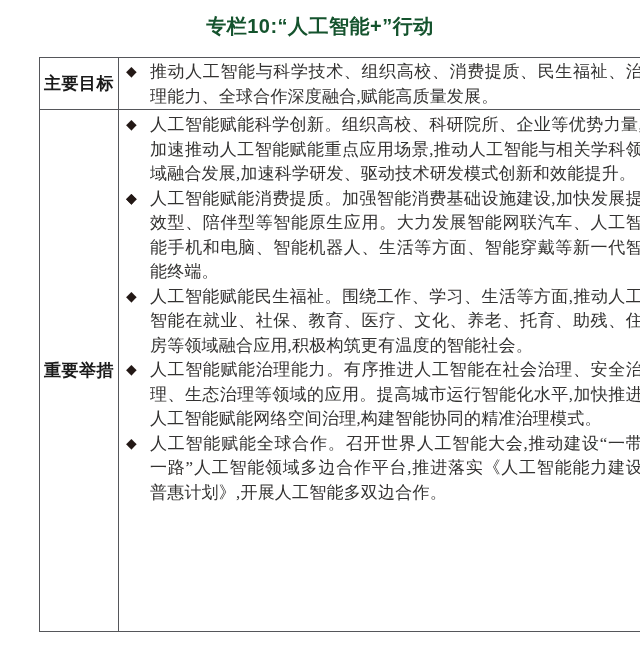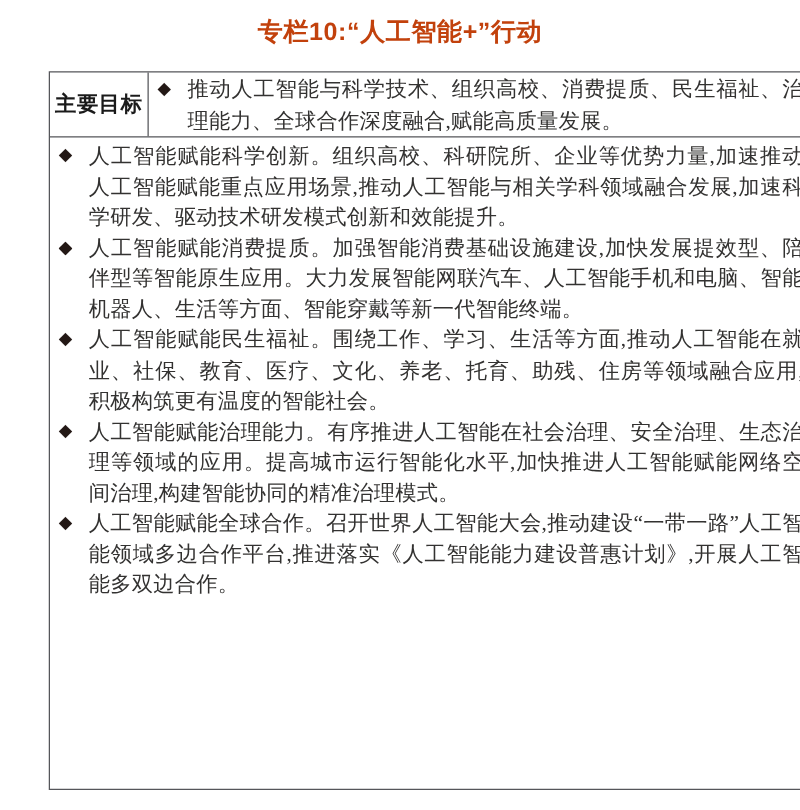--- a/index.html
+++ b/index.html
@@ -19,21 +19,21 @@
     color: #333231;
   }
   .title {
     margin: 0;
     padding-top: 13px;
     text-align: center;
     font-family: "Liberation Sans", sans-serif;
     font-weight: bold;
     font-size: 20px;
     line-height: 26px;
-    color: #c2410c;
+    color: #14532d;
     letter-spacing: 0.5px;
   }
   .panel {
     position: absolute;
     left: 13px;
     top: 57px;
     width: 611px;
     height: 575px;
     box-sizing: border-box;
     border: 1px solid #55565a;
@@ -105,20 +105,21 @@
   <div class="panel">
 
     <div class="t-row goals">
       <div class="hcell">主要目标</div>
       <div class="ccell">
           <div class="bullet"><span class="diamond">◆</span><span class="bullet-text">推动人工智能与科学技术、组织高校、消费提质、民生福祉、治理能力、全球合作深度融合,赋能高质量发展。</span></div>
         </div>
     </div>
 
     <div class="t-row measures">
+      <div class="hcell">重要举措</div>
       <div class="ccell">
           <div class="bullet"><span class="diamond">◆</span><span class="bullet-text">人工智能赋能科学创新。组织高校、科研院所、企业等优势力量,加速推动人工智能赋能重点应用场景,推动人工智能与相关学科领域融合发展,加速科学研发、驱动技术研发模式创新和效能提升。</span></div>
           <div class="bullet"><span class="diamond">◆</span></div>
           <div class="bullet"><span class="diamond">◆</span><span class="bullet-text">人工智能赋能消费提质。加强智能消费基础设施建设,加快发展提效型、陪伴型等智能原生应用。大力发展智能网联汽车、人工智能手机和电脑、智能机器人、生活等方面、智能穿戴等新一代智能终端。</span></div>
           <div class="bullet"><span class="diamond">◆</span><span class="bullet-text">人工智能赋能民生福祉。围绕工作、学习、生活等方面,推动人工智能在就业、社保、教育、医疗、文化、养老、托育、助残、住房等领域融合应用,积极构筑更有温度的智能社会。</span></div>
           <div class="bullet"><span class="diamond">◆</span><span class="bullet-text">人工智能赋能治理能力。有序推进人工智能在社会治理、安全治理、生态治理等领域的应用。提高城市运行智能化水平,加快推进人工智能赋能网络空间治理,构建智能协同的精准治理模式。</span></div>
           <div class="bullet"><span class="diamond">◆</span><span class="bullet-text">人工智能赋能全球合作。召开世界人工智能大会,推动建设“一带一路”人工智能领域多边合作平台,推进落实《人工智能能力建设普惠计划》,开展人工智能多双边合作。</span></div>
         </div>
     </div>
 

